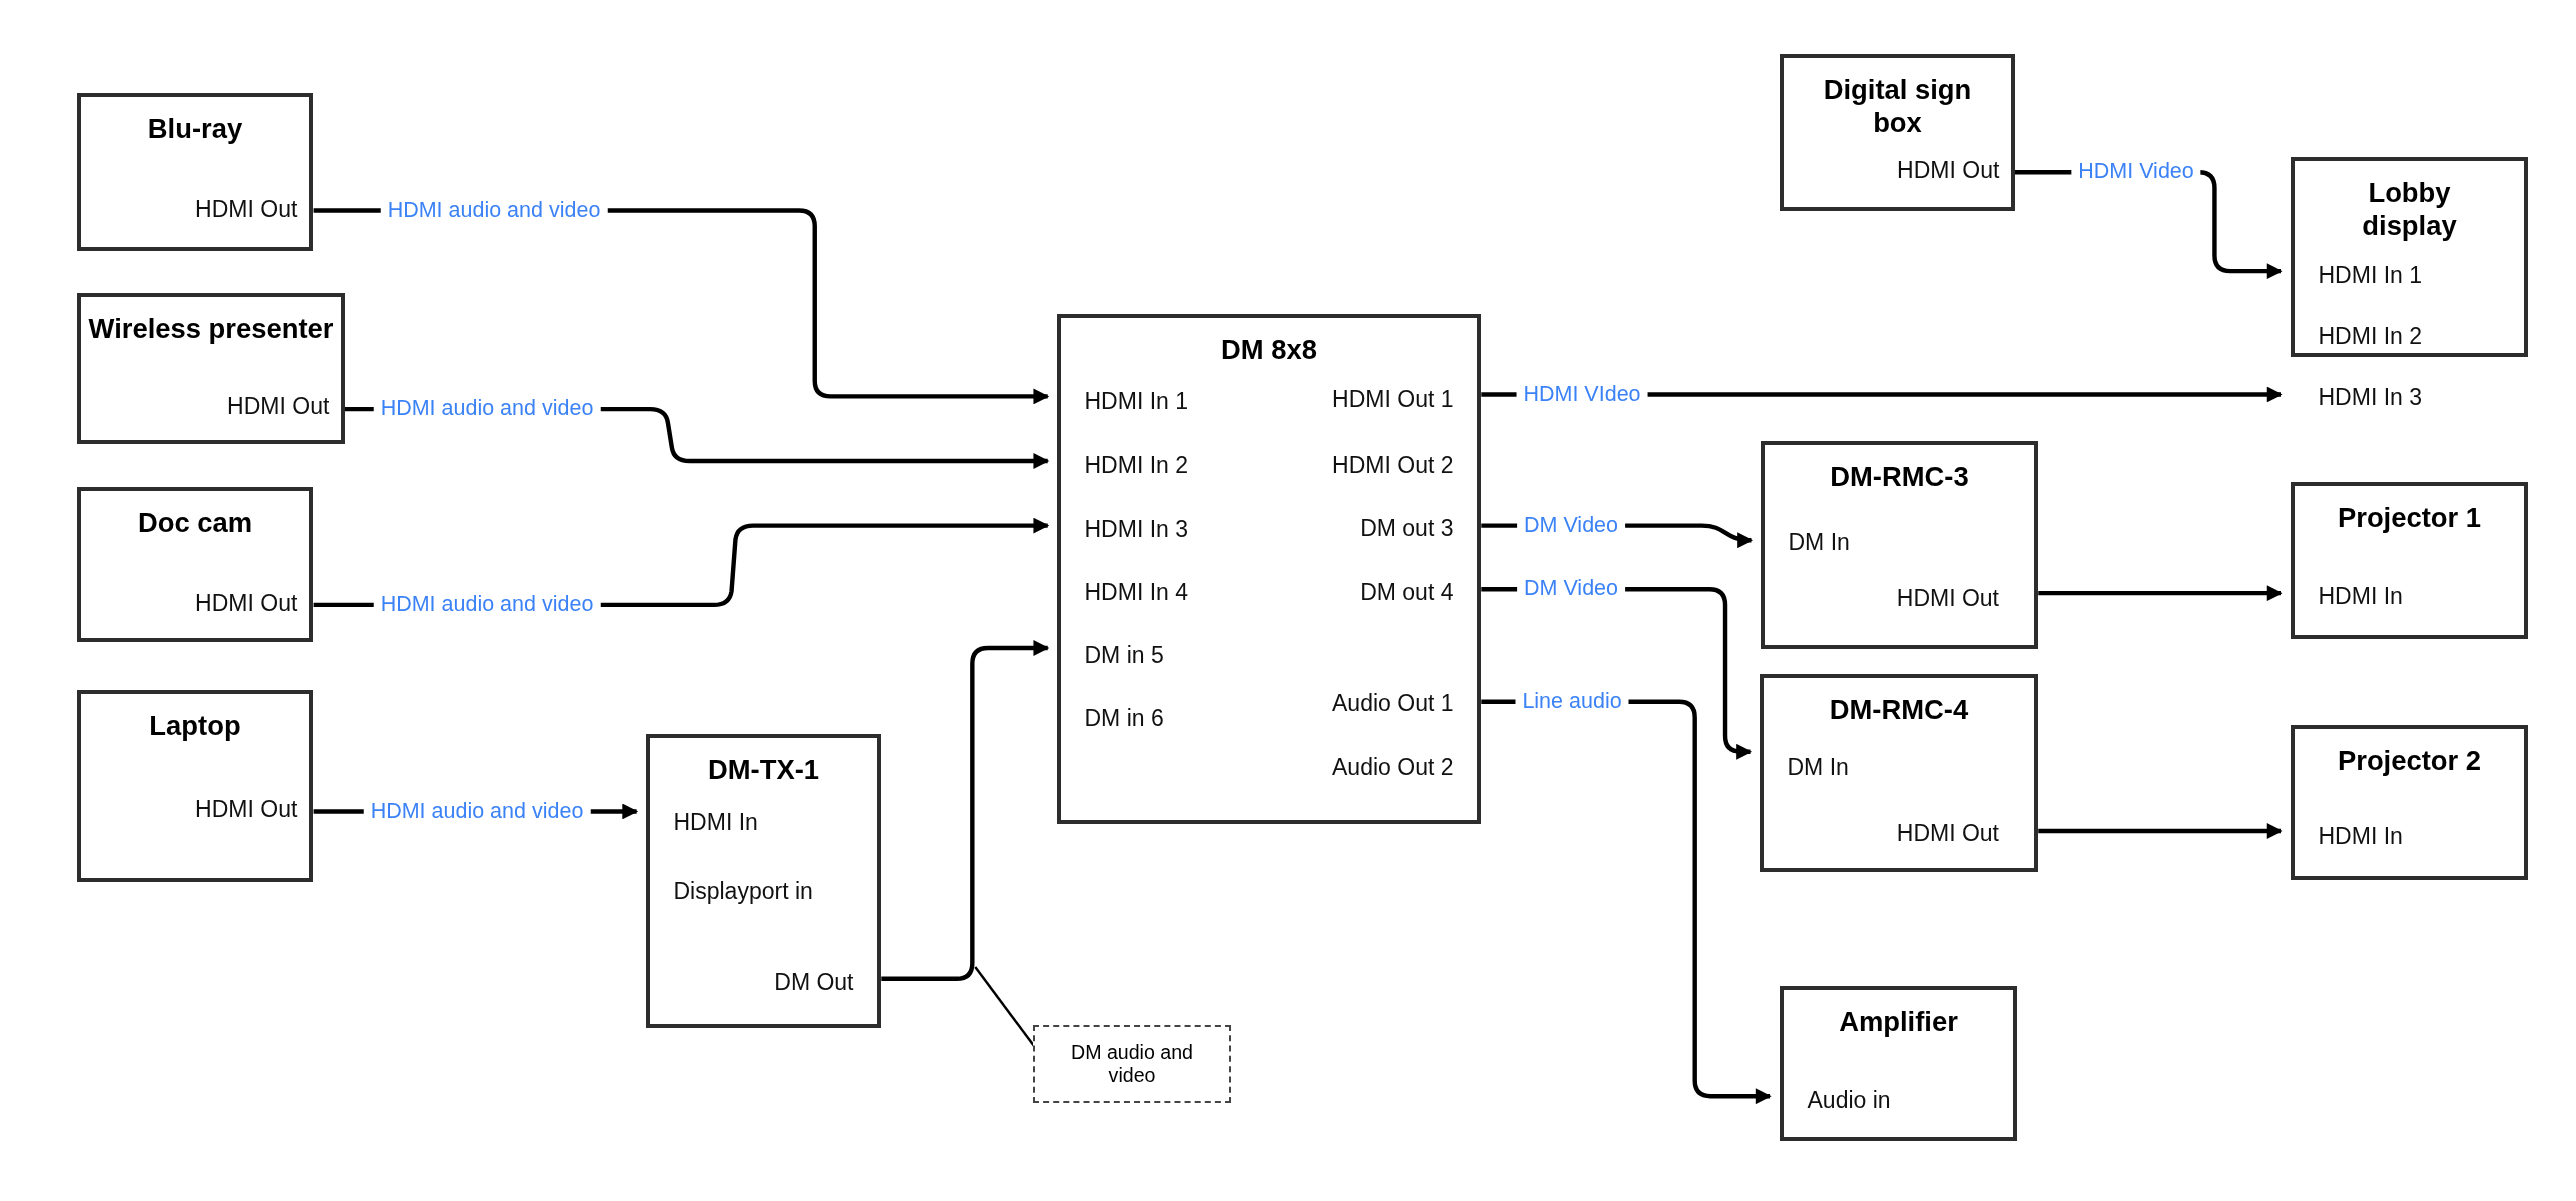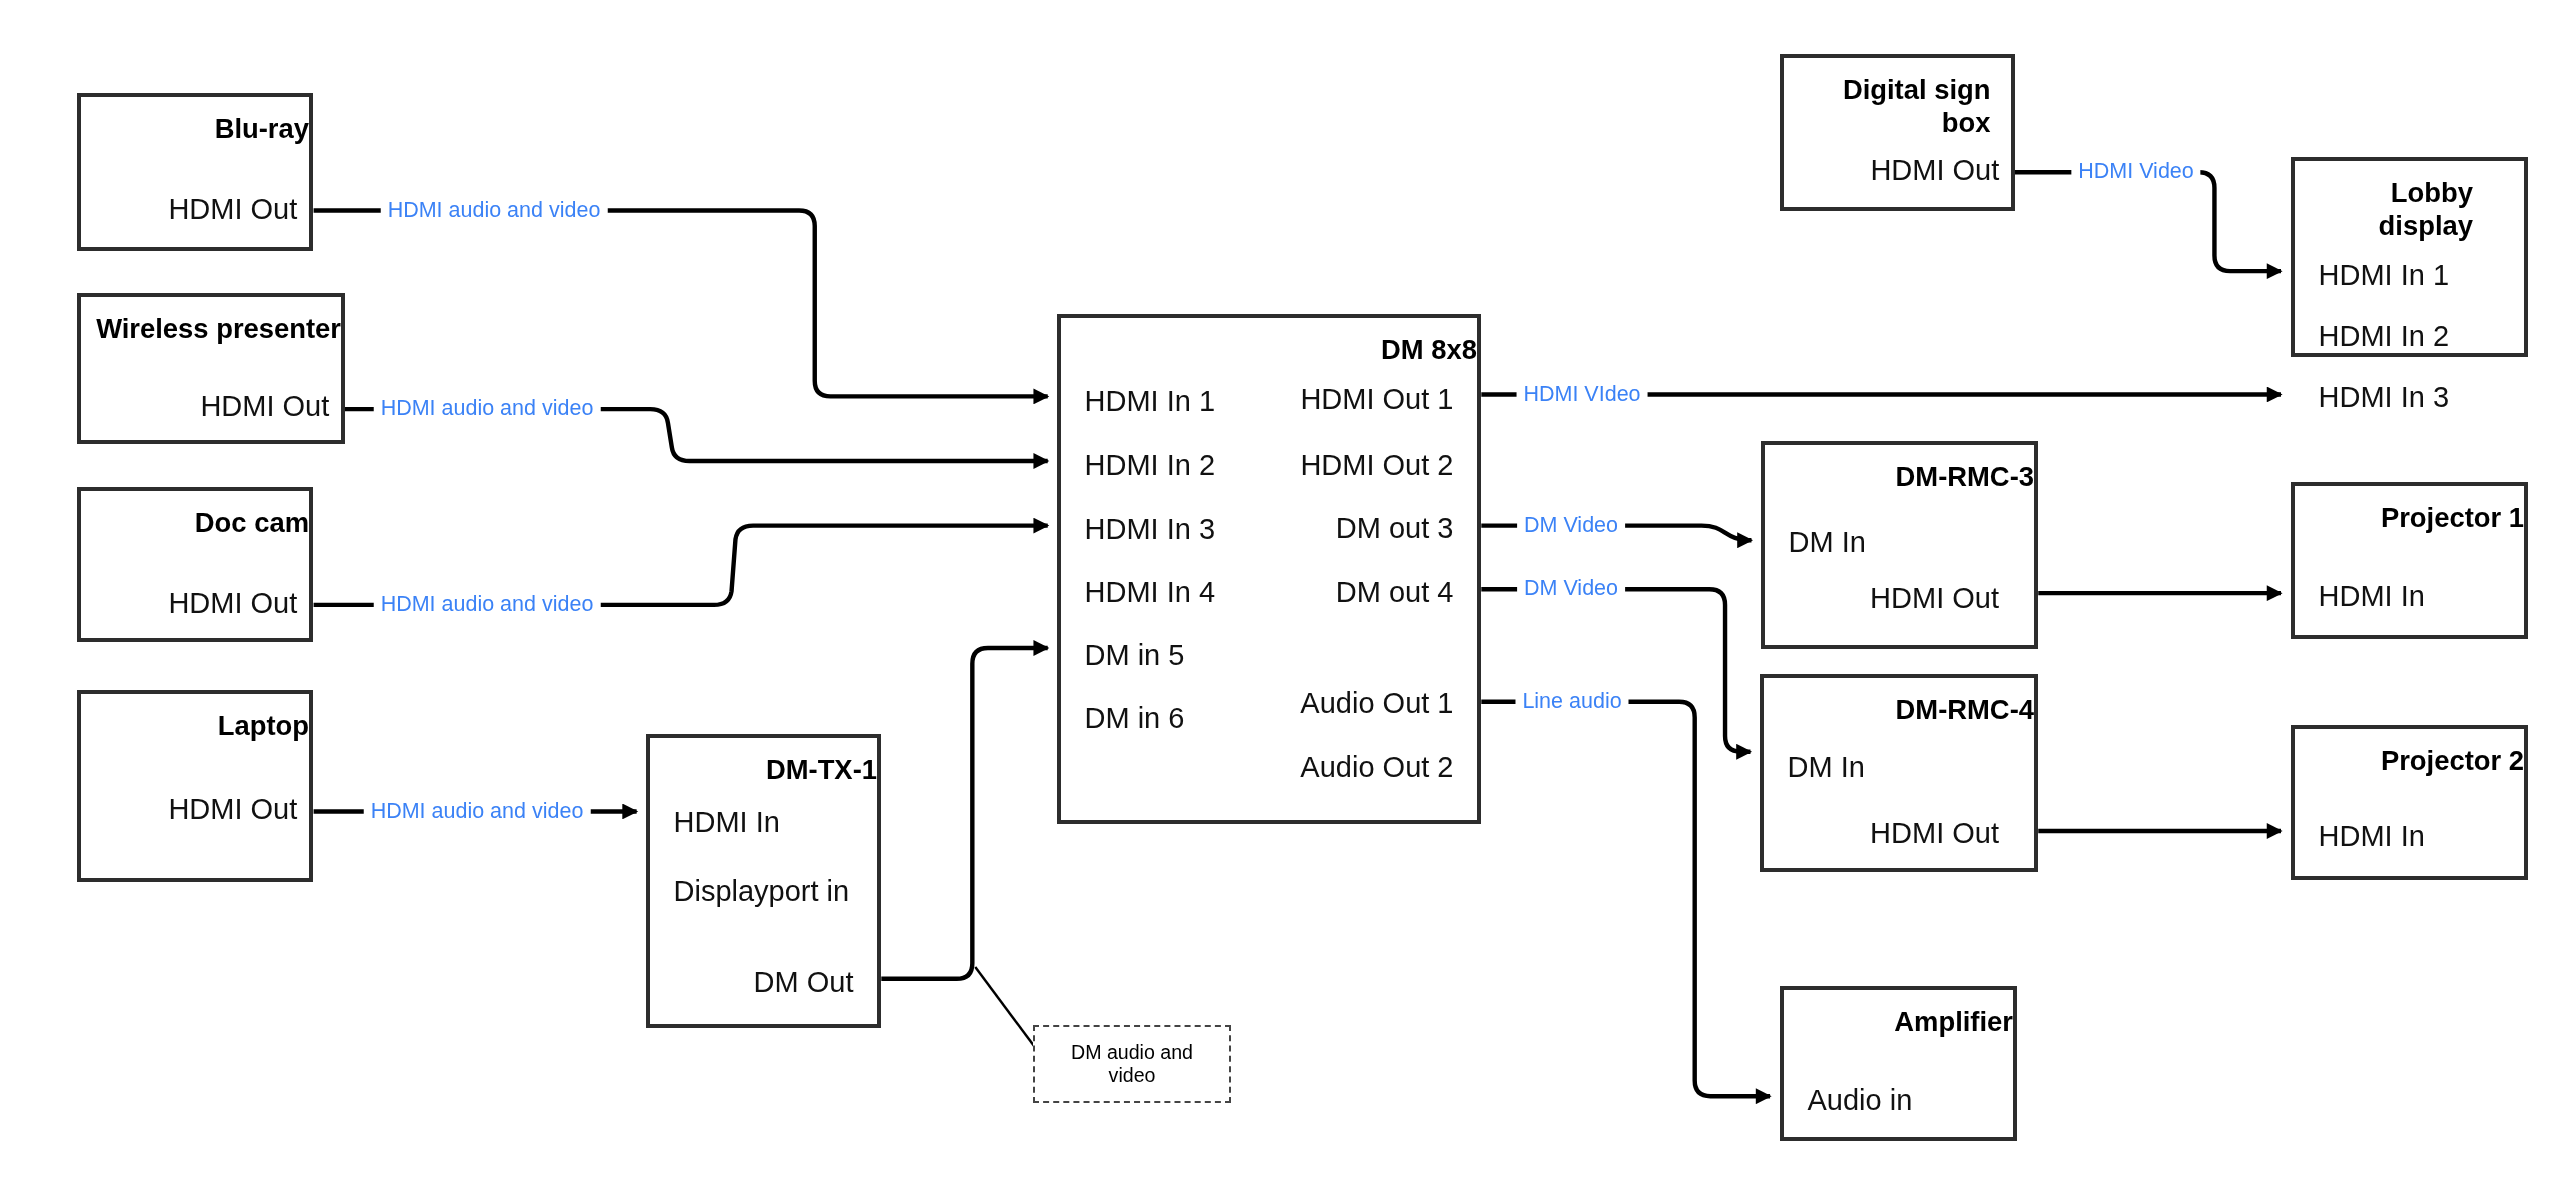--- a/index.html
+++ b/index.html
@@ -1,22 +1,22 @@
 <!DOCTYPE html>
 <html><head>
 <meta charset="utf-8">
 <style>
   html,body{margin:0;padding:0;background:#ffffff;}
   #diagram{position:relative;width:2576px;height:1201px;background:#ffffff;overflow:hidden;
            font-family:"Liberation Sans","DejaVu Sans",sans-serif;color:#000;}
   #wires{position:absolute;left:0;top:0;width:2576px;height:1201px;}
   .box{position:absolute;background:#fff;border:4.9px solid #2d2d2d;box-sizing:border-box;}
-  .box .title{font-weight:bold;font-size:27.4px;line-height:33px;text-align:right;
+  .box .title{font-weight:bold;font-size:27.4px;line-height:33px;text-align:center;
               padding-top:14.7px;margin:0 auto;}
-  .port{position:absolute;font-size:29px;line-height:23.5px;white-space:nowrap;
+  .port{position:absolute;font-size:23px;line-height:23.5px;white-space:nowrap;
         transform:translateY(-50%);color:#111;}
   .pl{left:23.5px;}
   .pr{right:23.5px;text-align:right;}
   
   .b-bluray{left:77px;top:93px;width:236px;height:158px;}
   .b-wireless{left:77px;top:293px;width:268px;height:151px;}
   .b-doccam{left:77px;top:487px;width:236px;height:155px;}
   .b-laptop{left:77px;top:690px;width:236px;height:192px;}
   .b-dmtx1{left:646px;top:734px;width:235px;height:294px;}
   .b-dm8x8{left:1057px;top:314px;width:424px;height:510px;}

